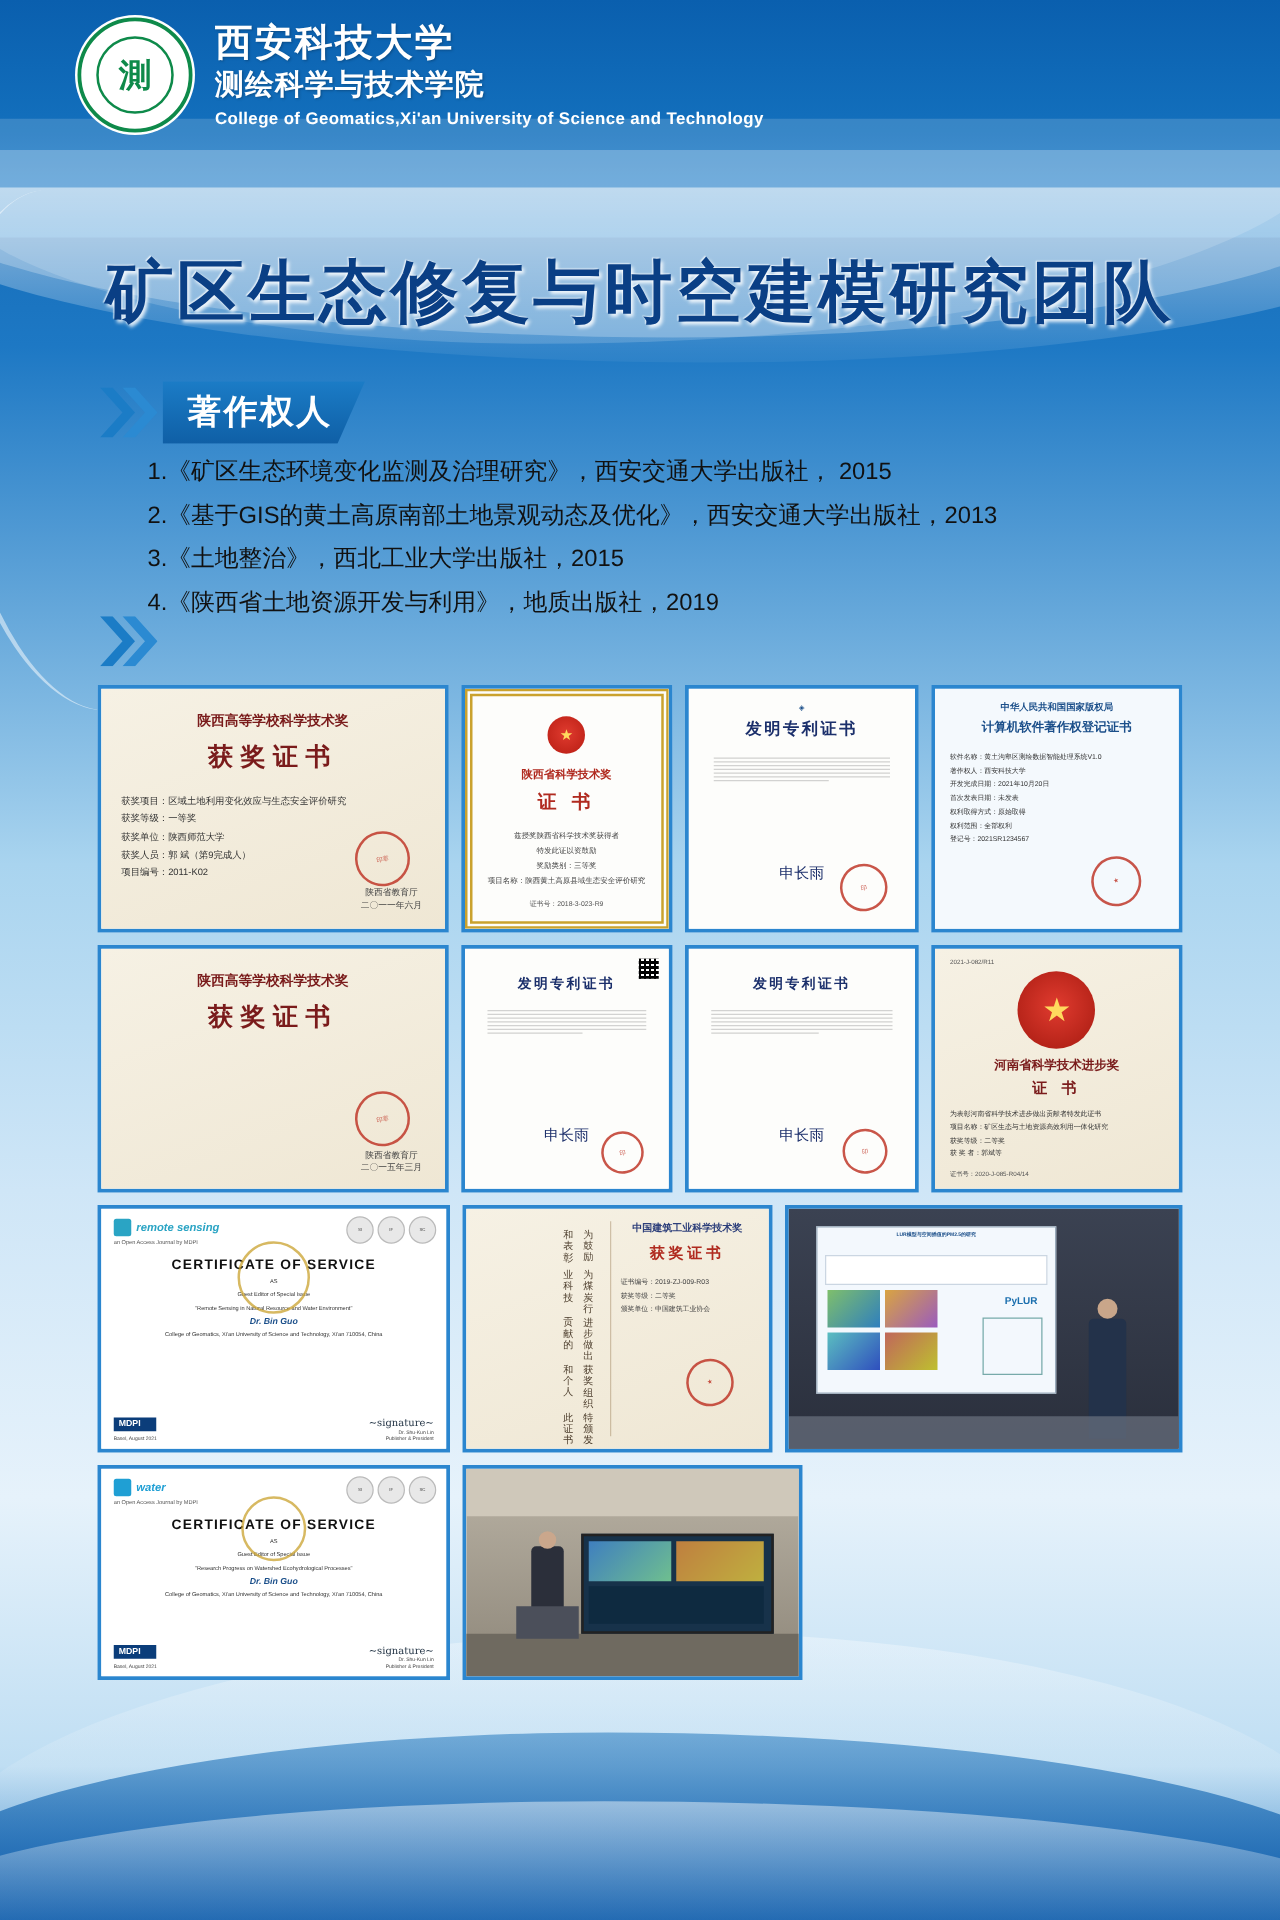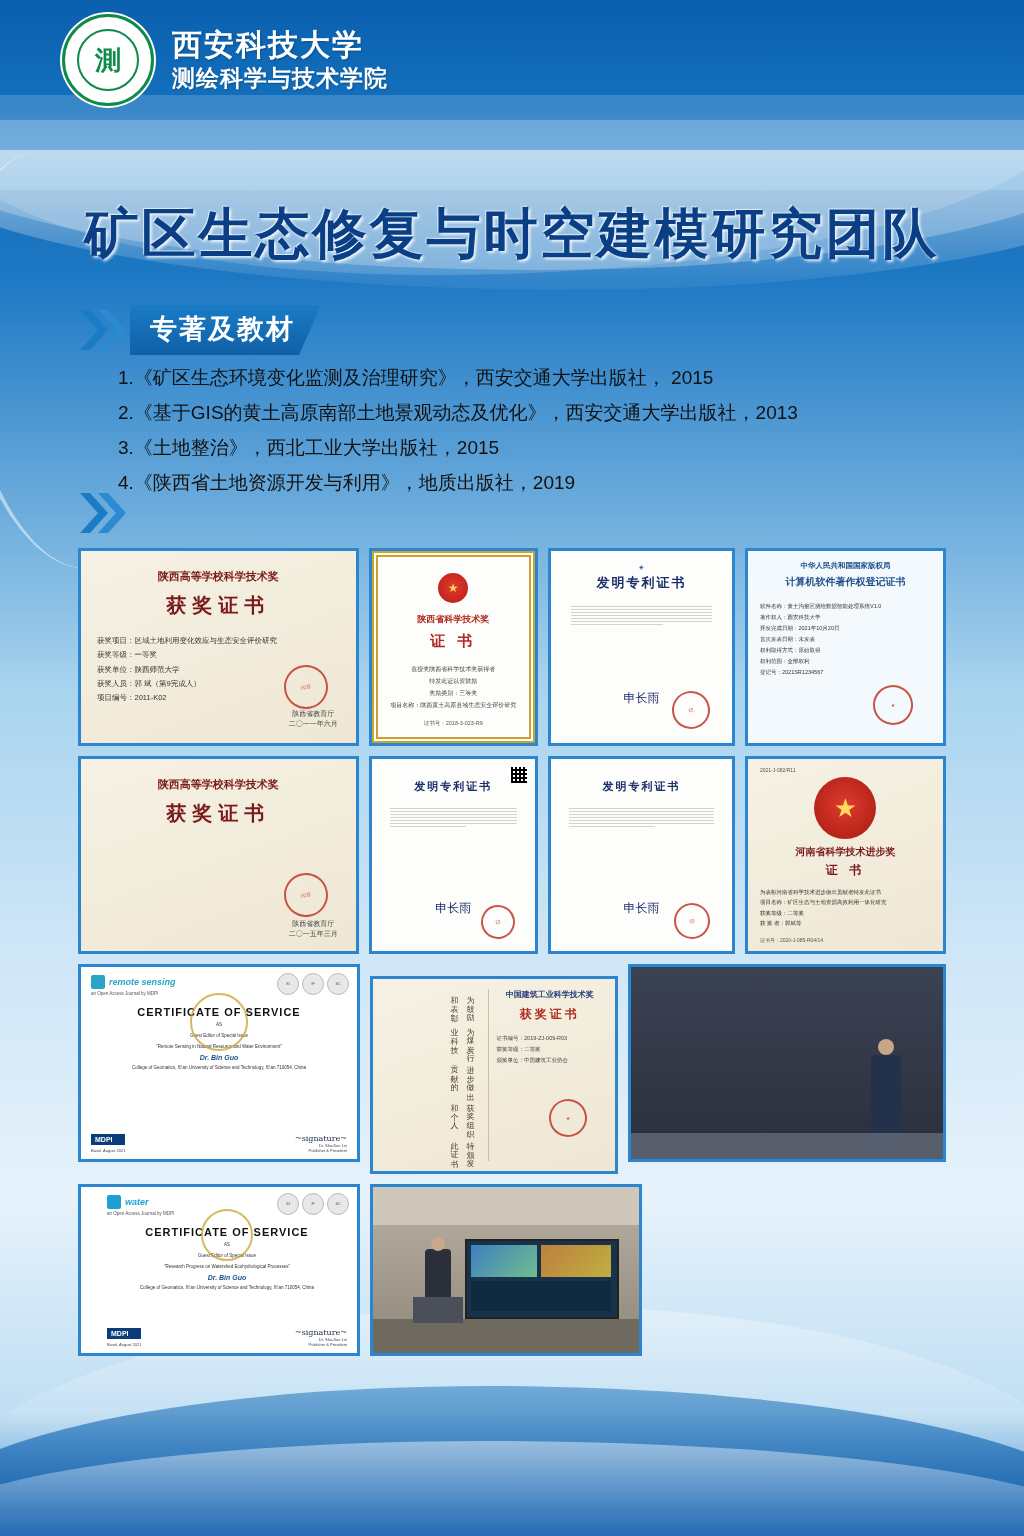--- a/index.html
+++ b/index.html
@@ -114,33 +114,34 @@
 <div class="bottomwave2"></div>
 <div class="bottomwave3"></div>
 
 <div class="header">
   <div class="logo">
     <div class="inner">測</div>
   </div>
   <div class="uni-names">
     <div class="uni-cn1">西安科技大学</div>
     <div class="uni-cn2">测绘科学与技术学院</div>
+    <div class="uni-en">College of  Geomatics,Xi'an University of Science and Technology</div>
   </div>
 </div>
 
 <div class="main-title">矿区生态修复与时空建模研究团队</div>
 
 <div class="section" style="top:305px;left:80px;">
   <span class="chev">
     <svg width="46" height="40" viewBox="0 0 46 40">
         <polygon points="0,0 18,20 0,40 10,40 28,20 10,0" fill="#1b7cc6"></polygon>
         <polygon points="18,0 36,20 18,40 28,40 46,20 28,0" fill="#2b8ad2"></polygon>
       </svg>
   </span>
-  <span class="sec-label">专著及教材</span>
+  <span class="sec-label">著作权人</span>
 </div>
 
 <div class="booklist" style="top:360px;">
   <div>1.《矿区生态环境变化监测及治理研究》，西安交通大学出版社， 2015</div>
   <div>2.《基于GIS的黄土高原南部土地景观动态及优化》，西安交通大学出版社，2013</div>
   <div>3.《土地整治》，西北工业大学出版社，2015</div>
   <div>4.《陕西省土地资源开发与利用》，地质出版社，2019</div>
 </div>
 
 <div class="section" style="top:493px;left:80px;">
@@ -322,21 +323,21 @@
           </div>
           <div style="text-align:right;">
             <div style="font-family:'DejaVu Serif',serif;font-size:8px;color:#234;">~signature~</div>
             <div>Dr. Shu-Kun Lin</div>
             <div>Publisher &amp; President</div>
           </div>
         </div>
       </div>
     </div>
 
-    <div class="cell" style="width:248px;height:198px;margin-top:12px;">
+    <div class="cell" style="width:248px;height:198px;">
       <div class="cert paper-cream" style="height:100%;display:flex;box-sizing:border-box;padding:10px 12px;gap:10px;">
         <div style="flex:1;writing-mode:vertical-rl;text-orientation:upright;font-size:8px;color:#4a3b2a;line-height:2;display:flex;gap:6px;">
           <span>为 鼓 励 和 表 彰</span>
           <span>为 煤 炭 行 业 科 技</span>
           <span>进 步 做 出 贡 献 的</span>
           <span>获 奖 组 织 和 个 人</span>
           <span>特 颁 发 此 证 书</span>
         </div>
         <div style="flex:1.15;border-left:1px solid rgba(150,120,80,.4);padding-left:8px;position:relative;">
           <div class="ttl" style="font-size:8px;color:#2c3e7a;">中国建筑工业科学技术奖</div>
@@ -347,29 +348,39 @@
             <div>颁奖单位：中国建筑工业协会</div>
           </div>
           <div class="redseal" style="right:16px;bottom:24px;width:34px;height:34px;">★</div>
         </div>
       </div>
     </div>
 
     <div class="cell" style="width:318px;height:198px;">
       <div class="photo">
         <div style="position:absolute;inset:0;background:linear-gradient(180deg,#3b4252,#2a2f3c);"></div>
+        <div class="screenbox" style="left:22px;top:14px;width:190px;height:132px;background:#f3f8fd;">
+          <div style="font-size:4px;color:#1b4f8a;padding:3px 4px;text-align:center;font-weight:bold;">LUR模型与空间插值的PM2.5的研究</div>
+          <div style="position:absolute;left:6px;top:22px;right:6px;height:22px;background:#fff;border:1px solid #cbd6e2;"></div>
+          <div style="position:absolute;left:8px;top:50px;width:42px;height:30px;background:linear-gradient(135deg,#7fbf6b,#2f7fbe);"></div>
+          <div style="position:absolute;left:54px;top:50px;width:42px;height:30px;background:linear-gradient(135deg,#d9a441,#9a5bbe);"></div>
+          <div style="position:absolute;left:8px;top:84px;width:42px;height:30px;background:linear-gradient(135deg,#5bbec0,#2f4fbe);"></div>
+          <div style="position:absolute;left:54px;top:84px;width:42px;height:30px;background:linear-gradient(135deg,#c0675b,#bec02f);"></div>
+          <div style="position:absolute;right:14px;top:54px;font-size:8px;color:#1b6fae;font-weight:bold;">PyLUR</div>
+          <div style="position:absolute;right:10px;top:72px;width:46px;height:44px;border:1px solid #7aa;"></div>
+        </div>
         <div class="person" style="left:240px;bottom:8px;width:30px;height:96px;"></div>
         <div style="position:absolute;left:247px;bottom:104px;width:16px;height:16px;border-radius:50%;background:#c9a68a;"></div>
         <div style="position:absolute;left:0;bottom:0;width:100%;height:26px;background:#6b7280;opacity:.7;"></div>
       </div>
     </div>
   </div>
 
   <div class="row">
-    <div class="cell" style="width:282px;height:172px;padding-left:16px;">
+    <div class="cell" style="width:282px;height:172px;">
       <div class="mdpi">
         <div class="brandrow">
           <span class="brandsq" style="background:#1f9fd4;"></span>
           <span class="brandname" style="color:#1f9fd4;">water</span>
         </div>
         <div class="sub">an Open Access Journal by MDPI</div>
         <div class="badges">
           <span class="badge">SI</span>
           <span class="badge">IF</span>
           <span class="badge">SC</span>

